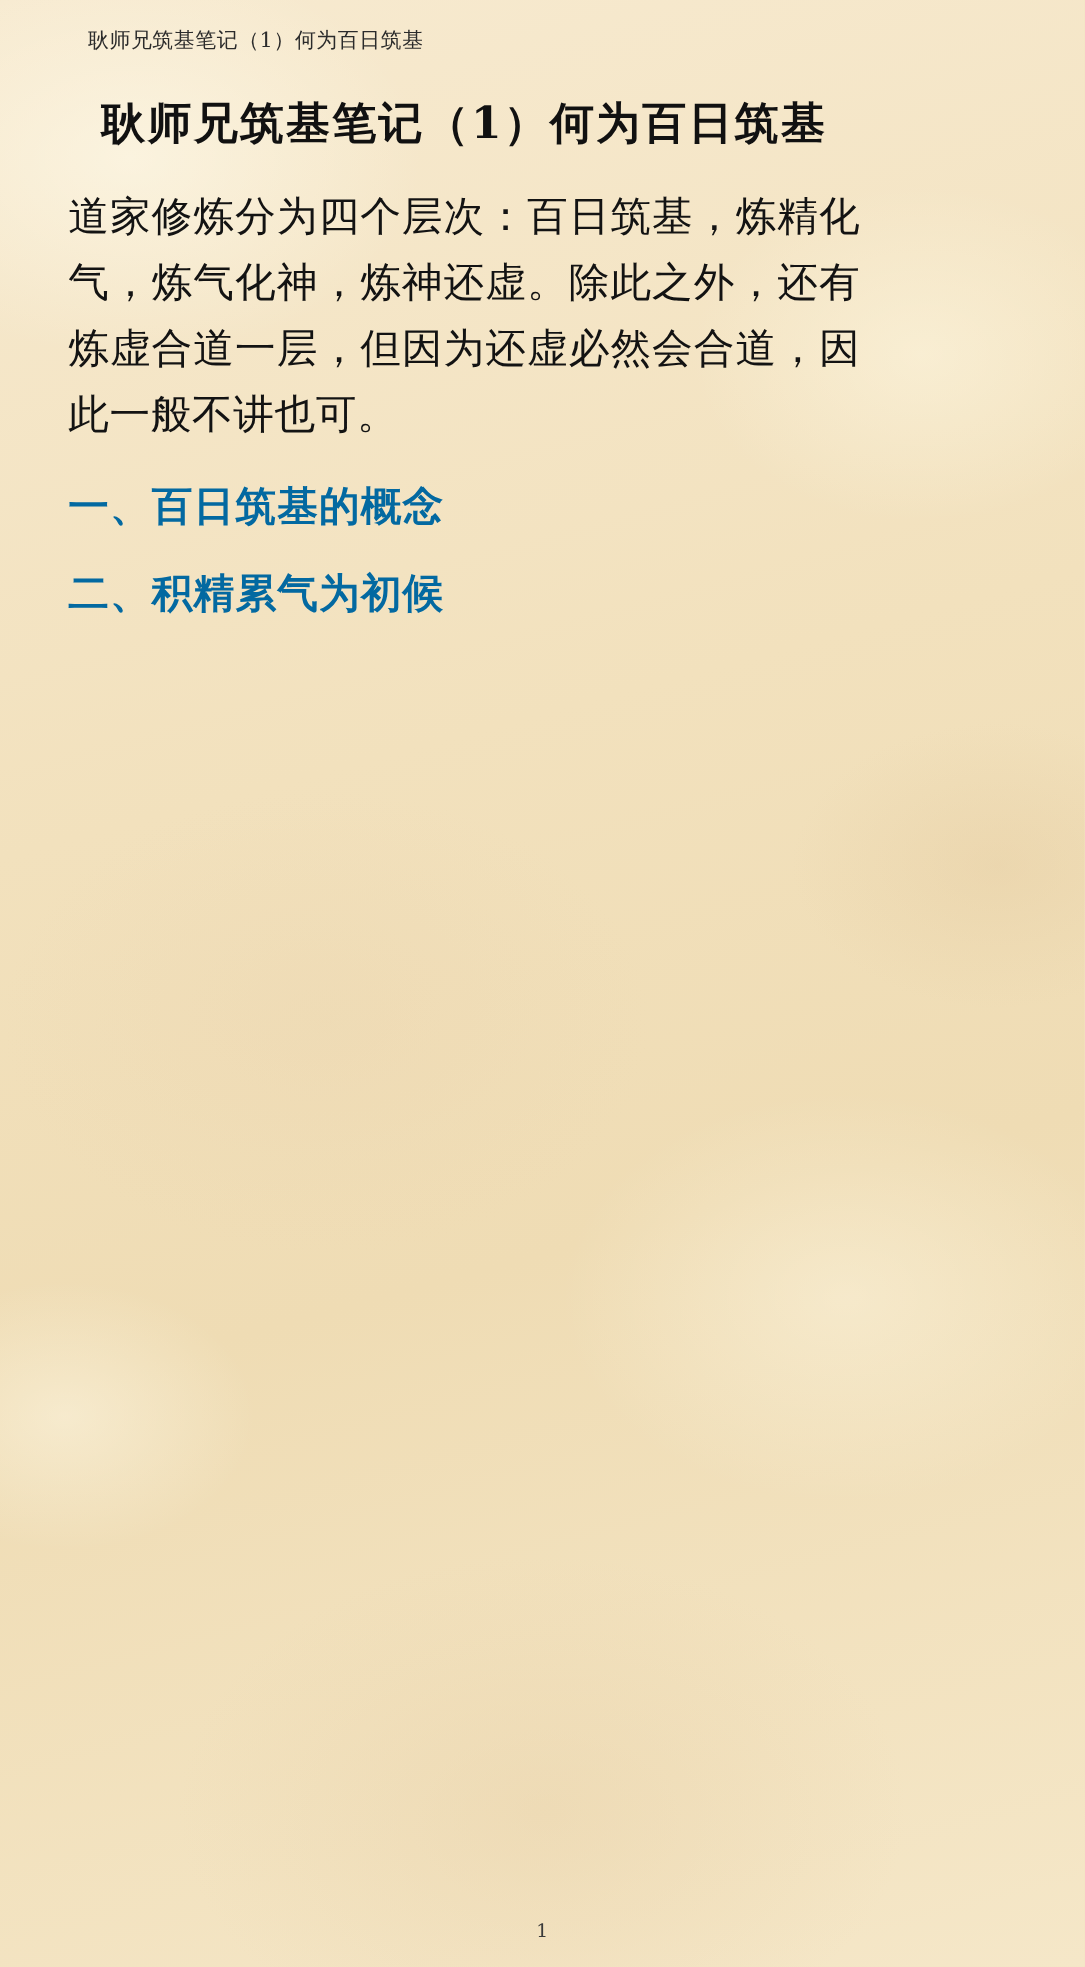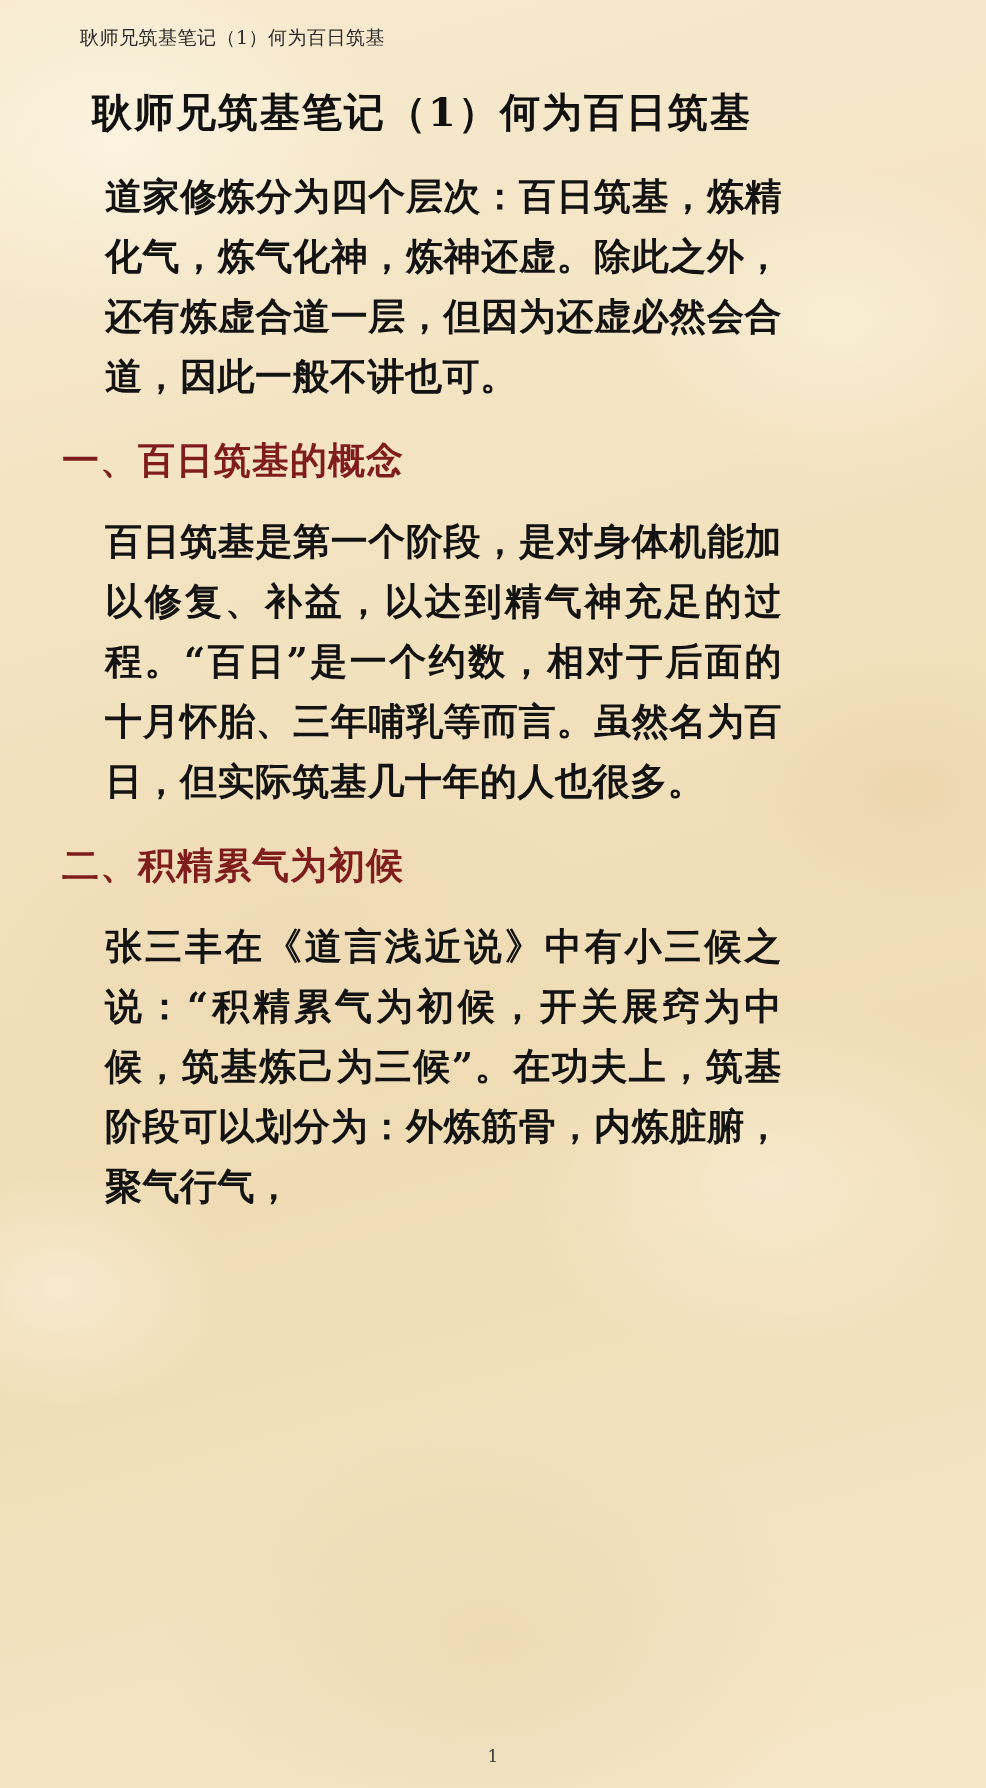--- a/index.html
+++ b/index.html
@@ -58,26 +58,25 @@
   .para {
     font-size: 37px;
     line-height: 1.62;
     color: #131313;
     margin: 0 0 26px 0;
     text-align: justify;
     text-justify: inter-ideograph;
     letter-spacing: 0.5px;
   }
   .para.bold {
-    font-weight: bold;
-    margin-left: 43px;
+    font-weight: normal;
   }
   .heading {
     font-size: 37px;
-    color: #7f1d1d;
+    color: #0369a1;
     margin: 0 0 24px 0;
     line-height: 1.5;
     letter-spacing: 1px;
   }
   .page-number {
     position: absolute;
     bottom: 22px;
     left: 0;
     width: 986px;
     text-align: center;
@@ -94,22 +93,20 @@
 <div class="page">
 
   <div class="running-head">耿师兄筑基笔记（1）何为百日筑基</div>
 
   <h1 class="doc-title">耿师兄筑基笔记（1）何为百日筑基</h1>
 
   <p class="para bold">道家修炼分为四个层次：百日筑基，炼精化气，炼气化神，炼神还虚。除此之外，还有炼虚合道一层，但因为还虚必然会合道，因此一般不讲也可。</p>
 
   <h2 class="heading">一、百日筑基的概念</h2>
 
-  <p class="para bold">百日筑基是第一个阶段，是对身体机能加以修复、补益，以达到精气神充足的过程。“百日”是一个约数，相对于后面的十月怀胎、三年哺乳等而言。虽然名为百日，但实际筑基几十年的人也很多。</p>
 
 
   <h2 class="heading">二、积精累气为初候</h2>
 
-  <p class="para bold">张三丰在《道言浅近说》中有小三候之说：“积精累气为初候，开关展窍为中候，筑基炼己为三候”。在功夫上，筑基阶段可以划分为：外炼筋骨，内炼脏腑，聚气行气，</p>
 
 </div>
 
 <div class="page-number">1</div>
 
 </body></html>

